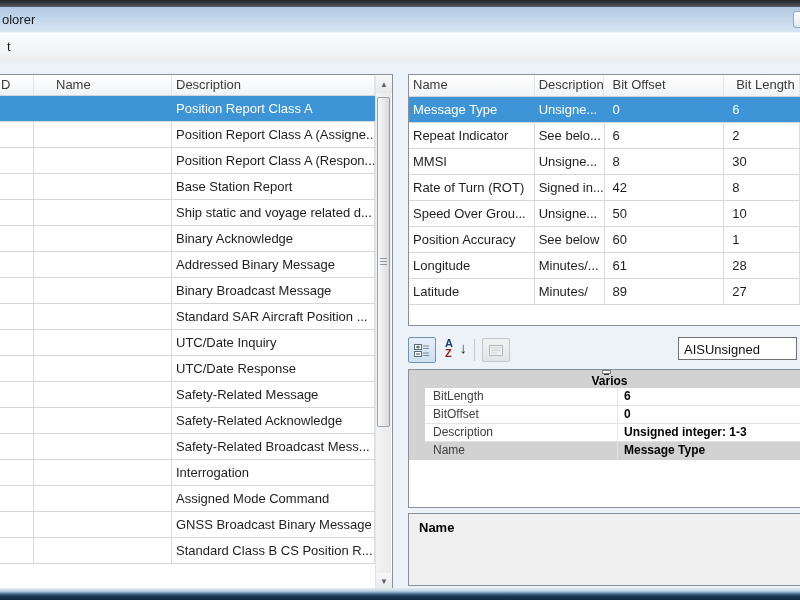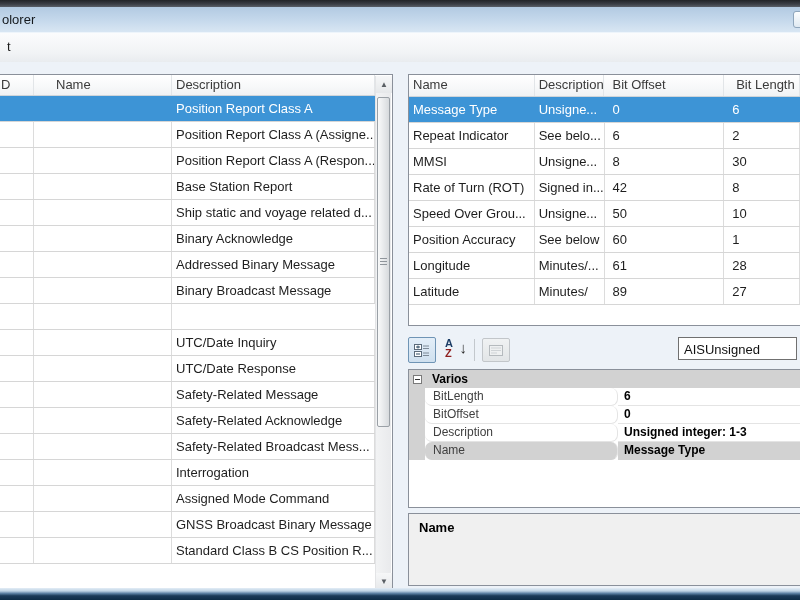--- a/index.html
+++ b/index.html
@@ -75,28 +75,28 @@
   .az-arrow { position:absolute; right:0; top:1px; font-size:15px; color:#2a2a2a; }
   .tb-sep { position:absolute; left:66px; top:2px; width:1px; height:22px; background:#c3c8cd; }
   #btn-pp { left:74px; width:28px; height:24px; top:1px; border:1px solid #c2c6ca;
     background:linear-gradient(180deg,#f0f2f3,#e2e5e7); border-radius:2px; }
   .type-box { position:absolute; left:270px; top:0; width:119px; height:23px; background:#fff;
     border:1px solid #707070; font-size:13px; color:#111; padding:2px 13px 0 5px;
     font-family:"Liberation Sans","DejaVu Sans",sans-serif; }
 
   .prop-grid { position:absolute; left:408px; top:369px; width:392px; height:139px;
     background:#fff; border:1px solid #8a909a; border-right:none; overflow:hidden; }
-  .pg-cat { display:flex; align-items:center; height:18px; background:#d2d2d2; }
+  .pg-cat { display:flex; align-items:center; height:18px; background:#d2d2d2;flex-direction:column; }
   .pg-collapse { width:9px; height:9px; margin-left:4px; background:#fff; border:1px solid #7a7a7a; position:relative; }
   .pg-collapse::after { content:""; position:absolute; left:1px; top:3px; width:5px; height:1px; background:#333; }
   .pg-cat .pg-cat-label { font-size:12px; font-weight:bold; color:#000; margin-left:10px; }
   .pg-row { display:flex; height:18px; }
   .pg-row .pg-indent { width:16px; background:#d2d2d2; }
   .pg-row .pg-label { width:193px; font-size:12px; color:#404040; line-height:17px; padding-left:8px;
-    border-bottom:1px solid #e4e4e4; border-right:1px solid #e4e4e4; white-space:nowrap; overflow:hidden;border-radius:7px; }
+    border-bottom:1px solid #e4e4e4; border-right:1px solid #e4e4e4; white-space:nowrap; overflow:hidden; }
   .pg-row .pg-value { flex:1; font-size:12px; font-weight:bold; color:#000; line-height:17px;
     padding-left:6px; border-bottom:1px solid #e4e4e4; white-space:nowrap; overflow:hidden; }
   .pg-row.selected .pg-label, .pg-row.selected .pg-value { background:#d2d2d2; border-bottom-color:#d2d2d2; }
 
   .pg-help { position:absolute; left:408px; top:513px; width:392px; height:73px;
     background:#f0f0f0; border:1px solid #8a909a; border-right:none; }
   .pg-help .help-title { font-size:13px; font-weight:bold; color:#000; margin:6px 0 0 10px; }
 
   .bottom-bar { position:absolute; left:0; top:588px; width:800px; height:12px;
     background:linear-gradient(180deg,#e3edf6 0%,#bfd3e4 25%,#5d81a3 45%,#1b3a58 65%,#0e2c46 100%); }
@@ -159,20 +159,21 @@
         <div class="cell c-desc">Addressed Binary Message</div>
       </div>
       <div class="row">
         <div class="cell c-id"></div>
         <div class="cell c-name"></div>
         <div class="cell c-desc">Binary Broadcast Message</div>
       </div>
       <div class="row">
         <div class="cell c-id"></div>
         <div class="cell c-name"></div>
+        <div class="cell c-desc">Standard SAR Aircraft Position ...</div>
       </div>
       <div class="row">
         <div class="cell c-id"></div>
         <div class="cell c-name"></div>
         <div class="cell c-desc">UTC/Date Inquiry</div>
       </div>
       <div class="row">
         <div class="cell c-id"></div>
         <div class="cell c-name"></div>
         <div class="cell c-desc">UTC/Date Response</div>

